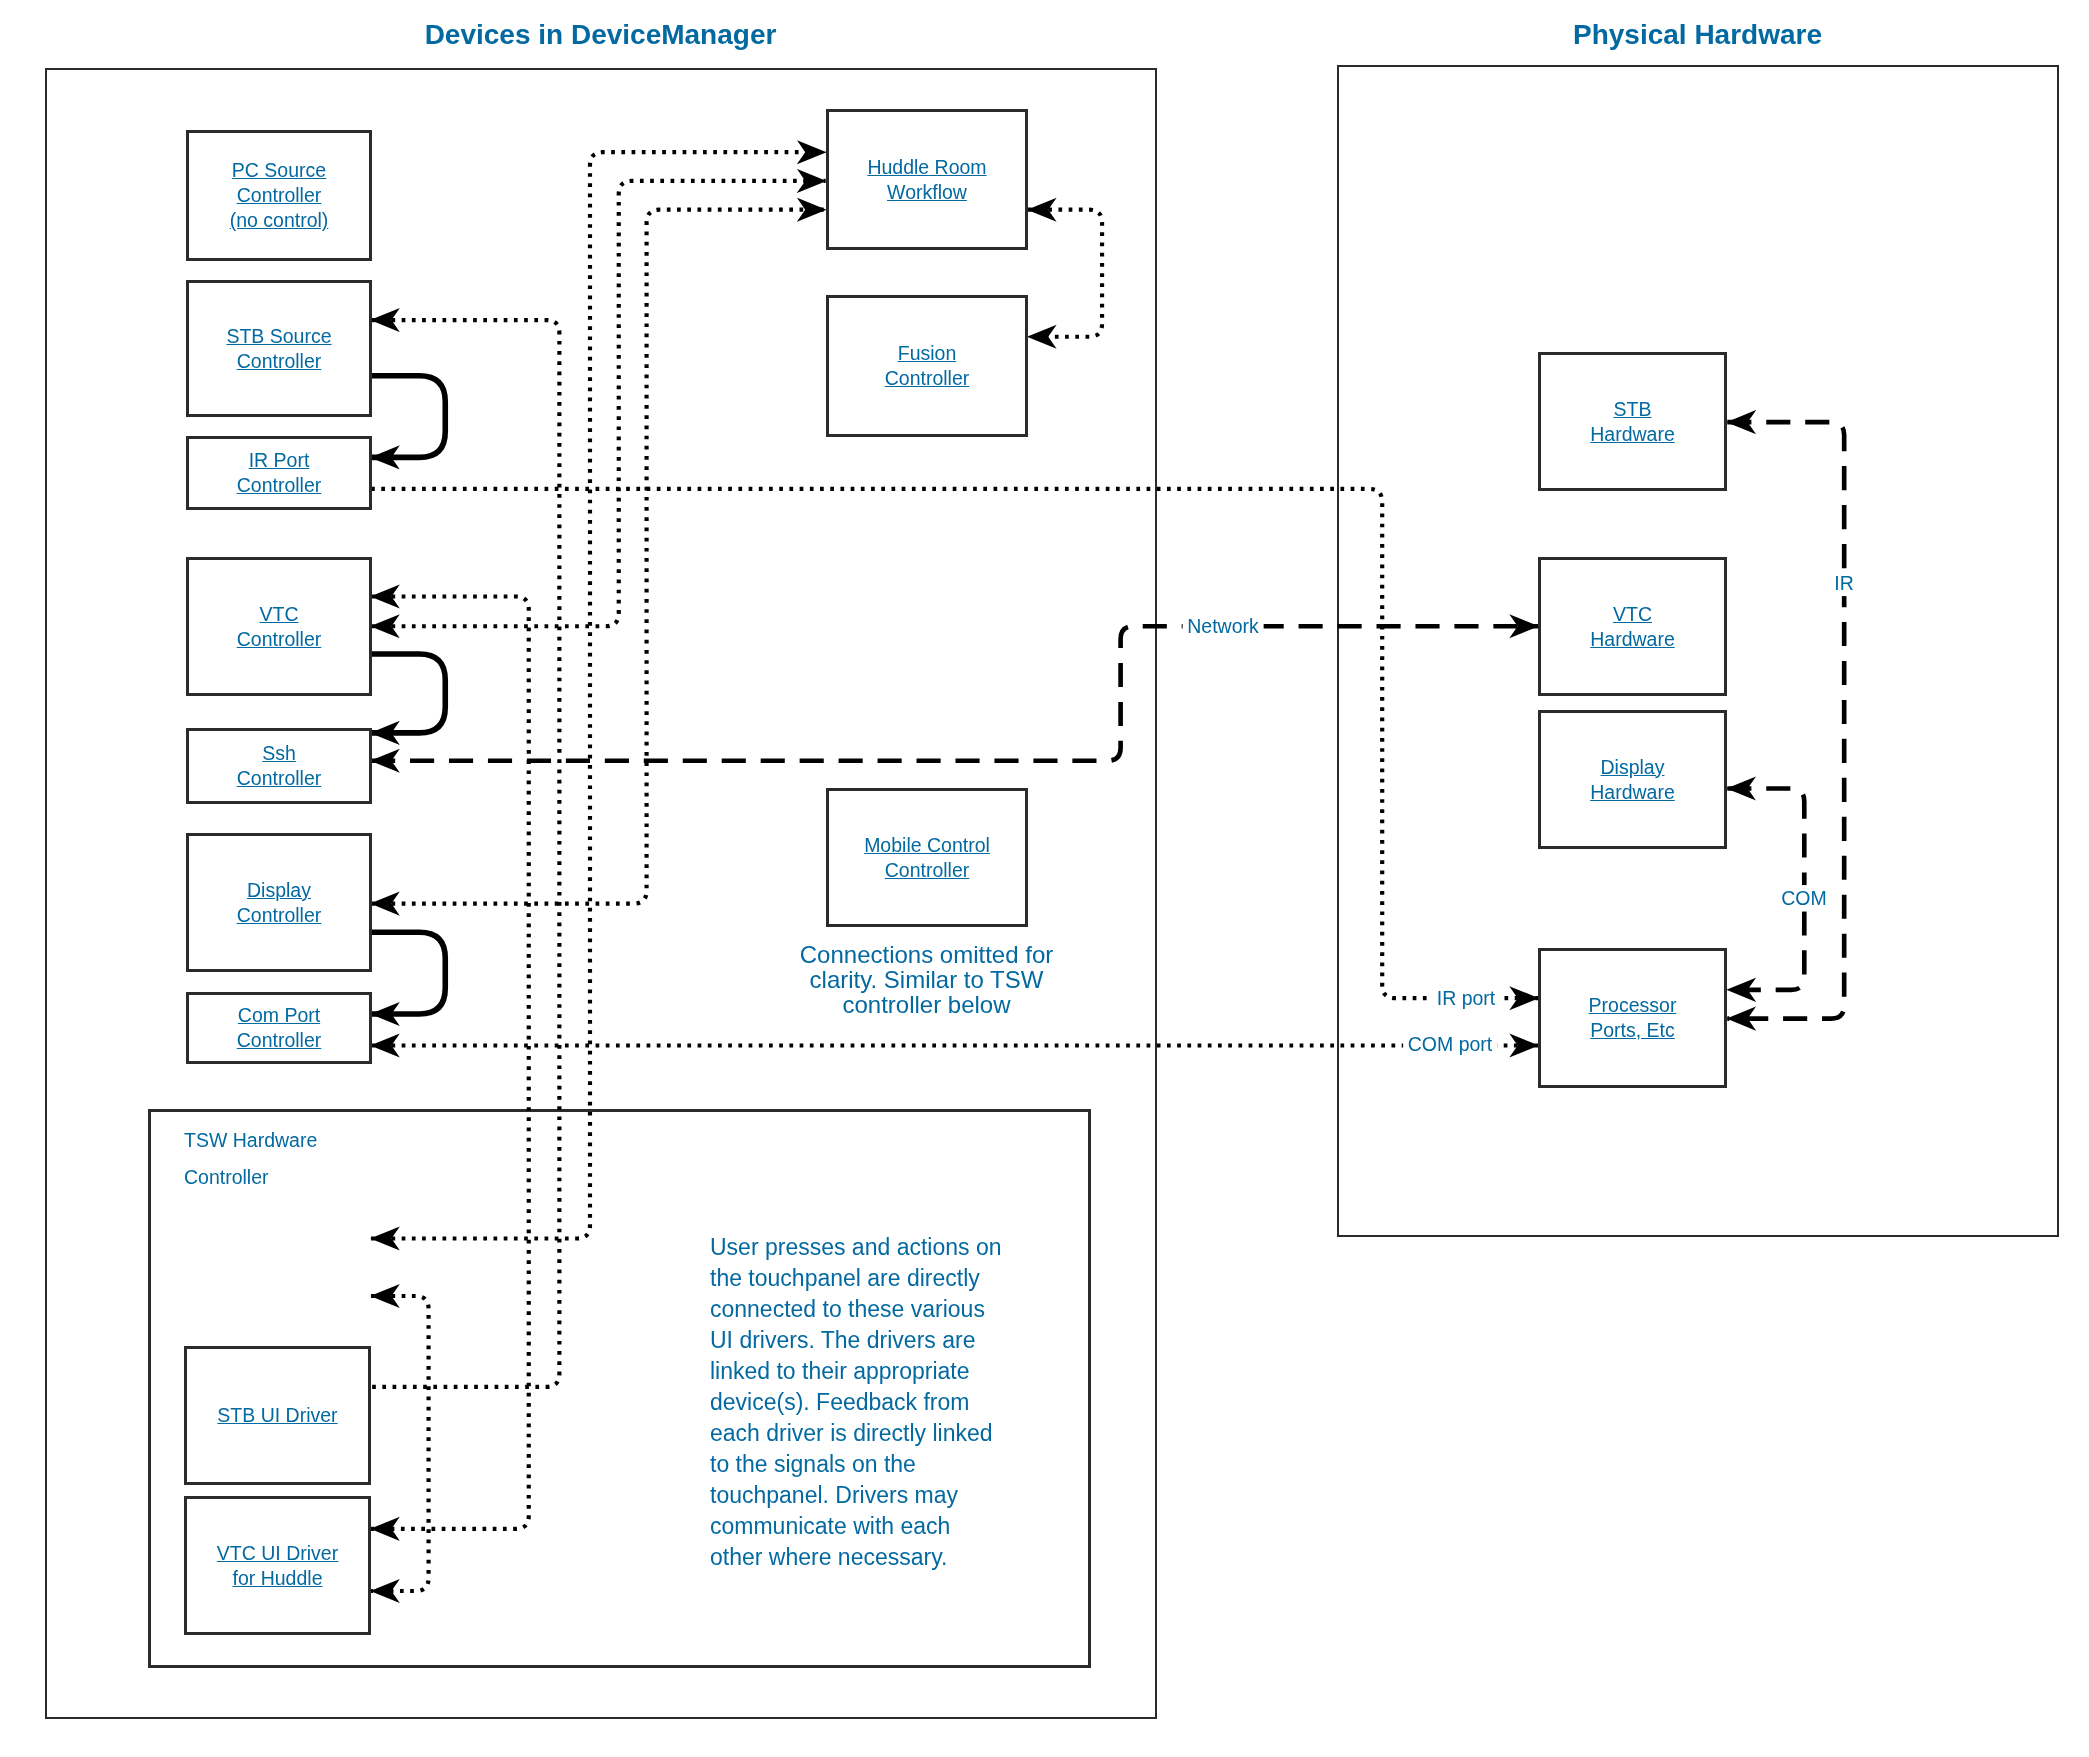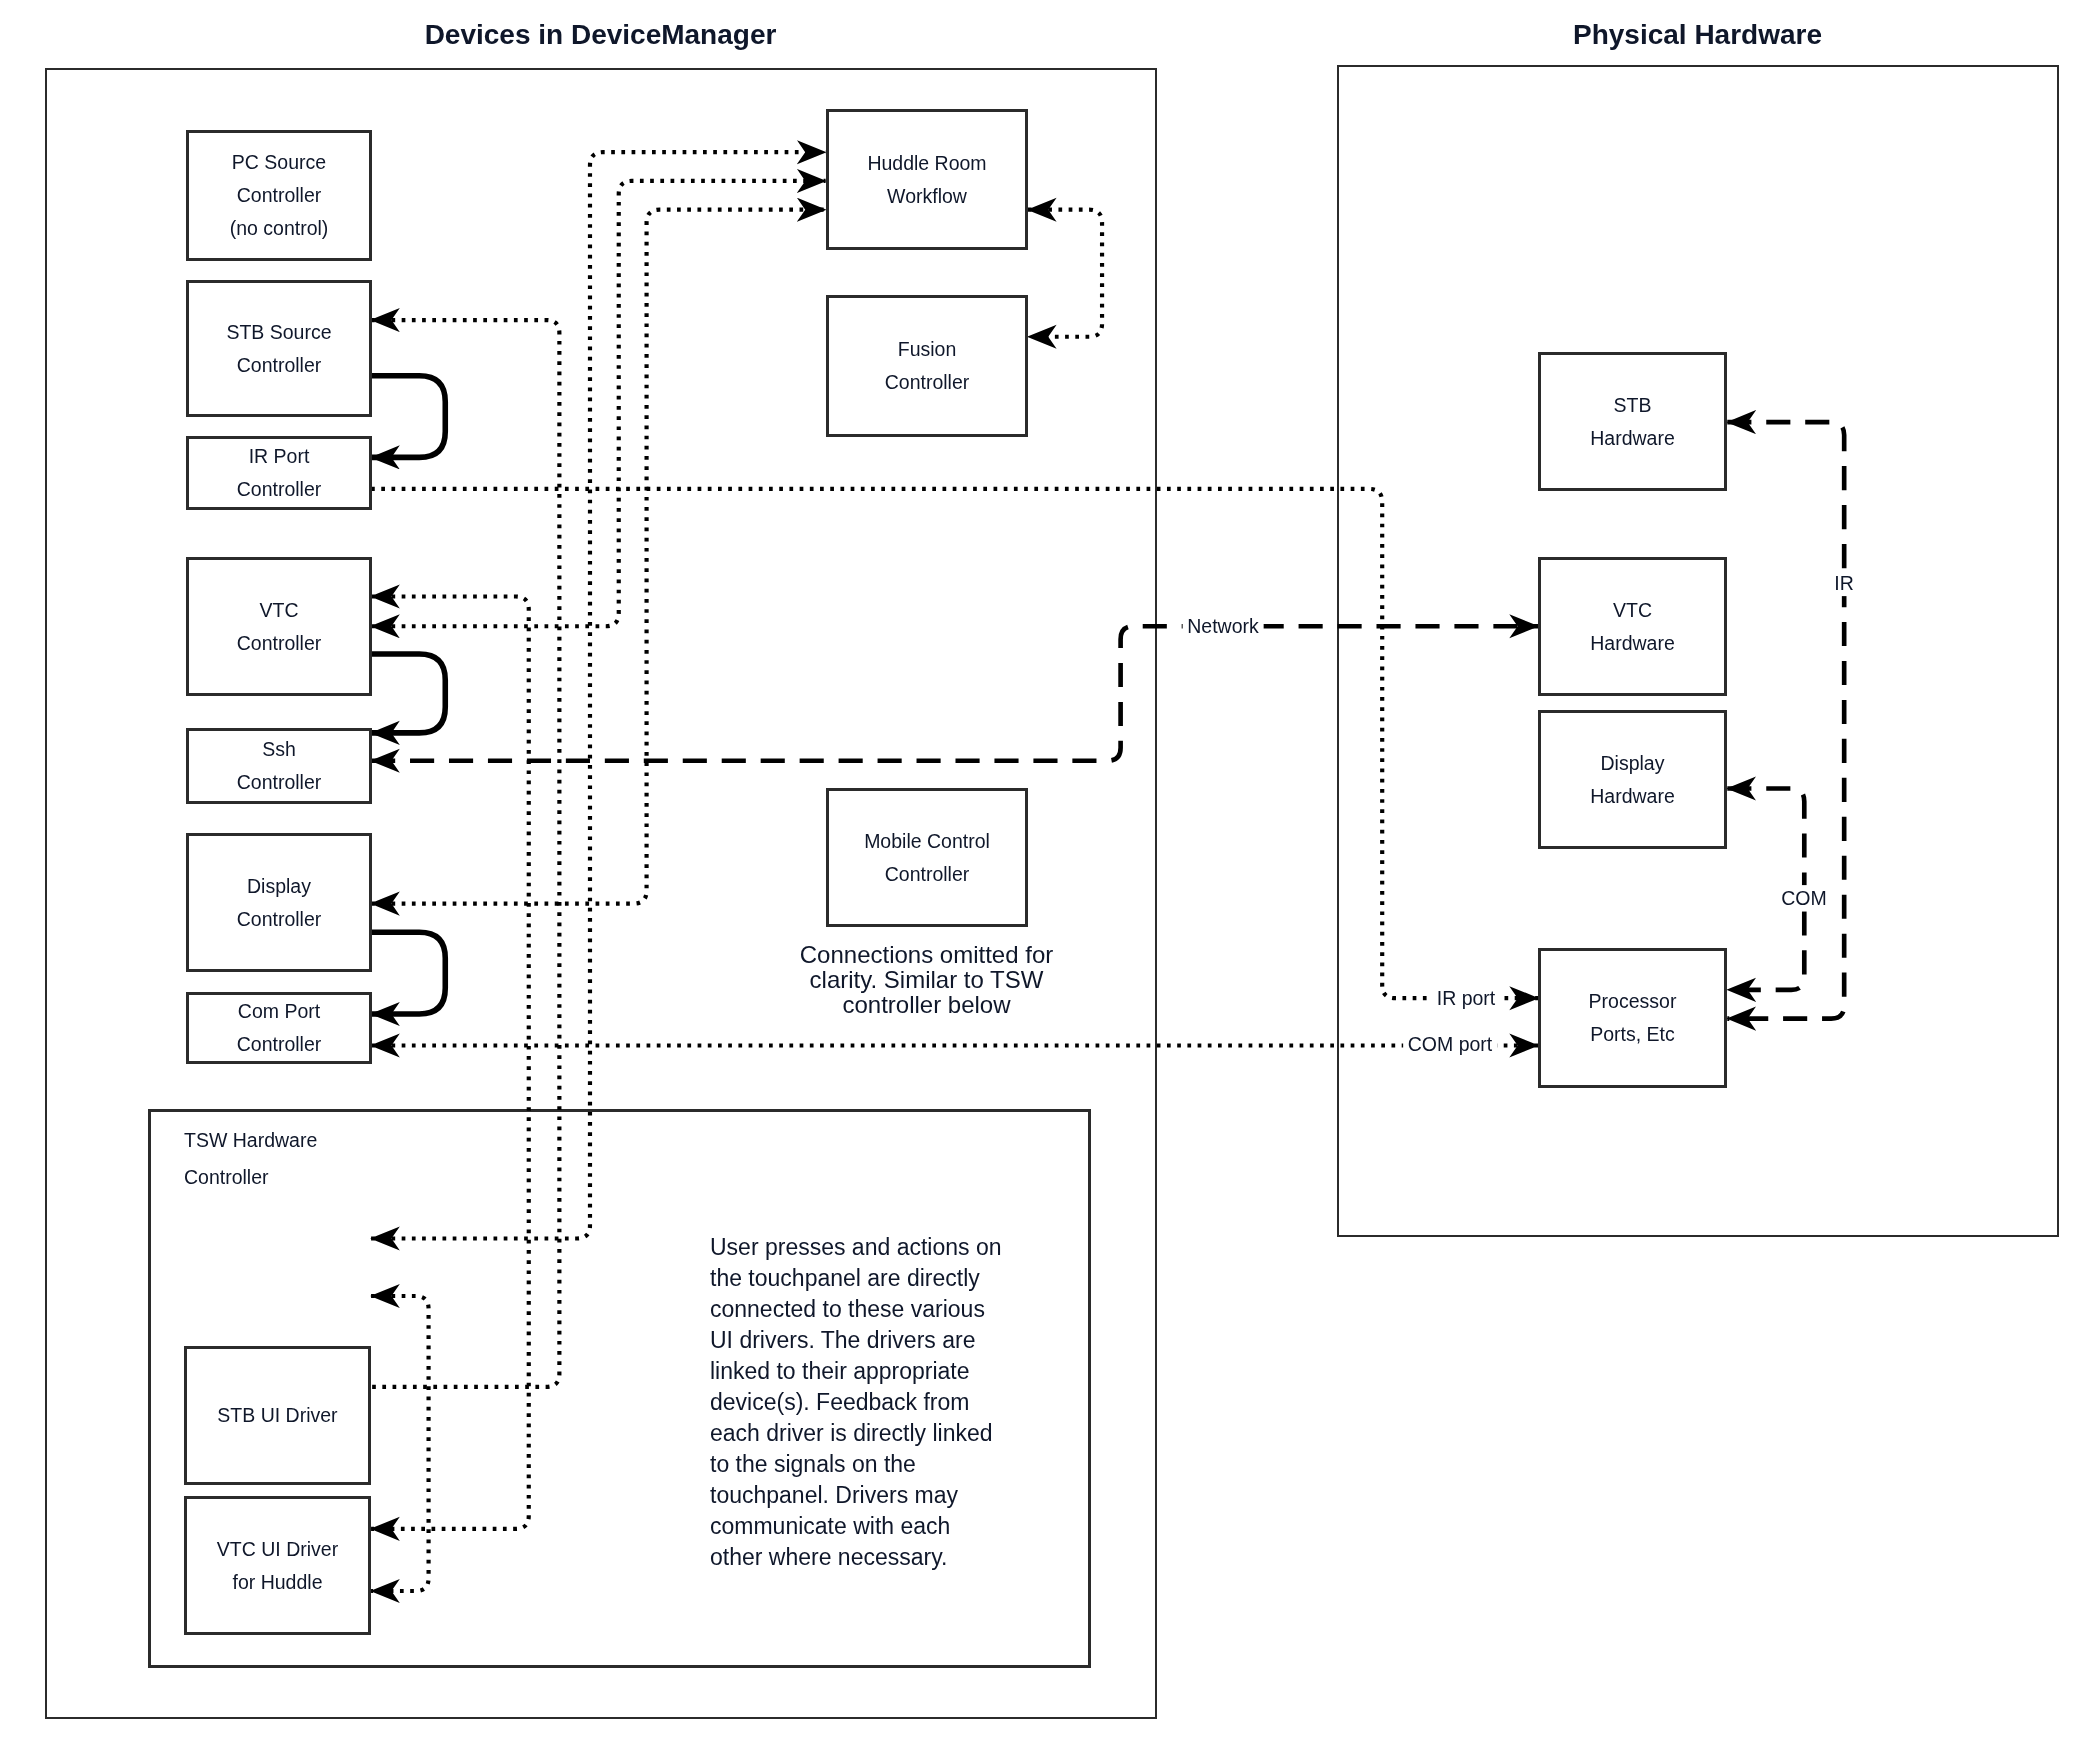--- a/index.html
+++ b/index.html
@@ -1,32 +1,32 @@
 <!DOCTYPE html>
 <html style="font-size:15px"><head>
 <meta charset="utf-8">
 <style>
   html,body{margin:0;padding:0;background:#ffffff;}
   .canvas{
     position:relative;
     width:2049px;height:1758px;
     background:#ffffff;
     font-family:"Liberation Sans", sans-serif;
-    color:#0f172a;
+    color:#0369a1;
   }
   .canvas svg{position:absolute;left:0;top:0;z-index:1;}
   .container{
     position:absolute;border:2.8px solid #2b2b2b;background:transparent;
     box-sizing:border-box;z-index:0;
   }
   .box{
     position:absolute;border:3.7px solid #2b2b2b;background:#ffffff;
     box-sizing:border-box;z-index:2;
     display:flex;align-items:center;justify-content:center;
-    text-align:center;font-size:19.5px;line-height:33px;white-space:pre-line;
+    text-align:center;font-size:19.5px;line-height:25px;white-space:pre-line;text-decoration:underline;
   }
   .diagram-title{
     position:absolute;z-index:2;text-align:center;
     font-size:28px;font-weight:bold;white-space:pre-line;
   }
   .caption{
     position:absolute;z-index:2;font-size:24px;line-height:25px;
     text-align:center;white-space:pre-line;
   }
   .note{

